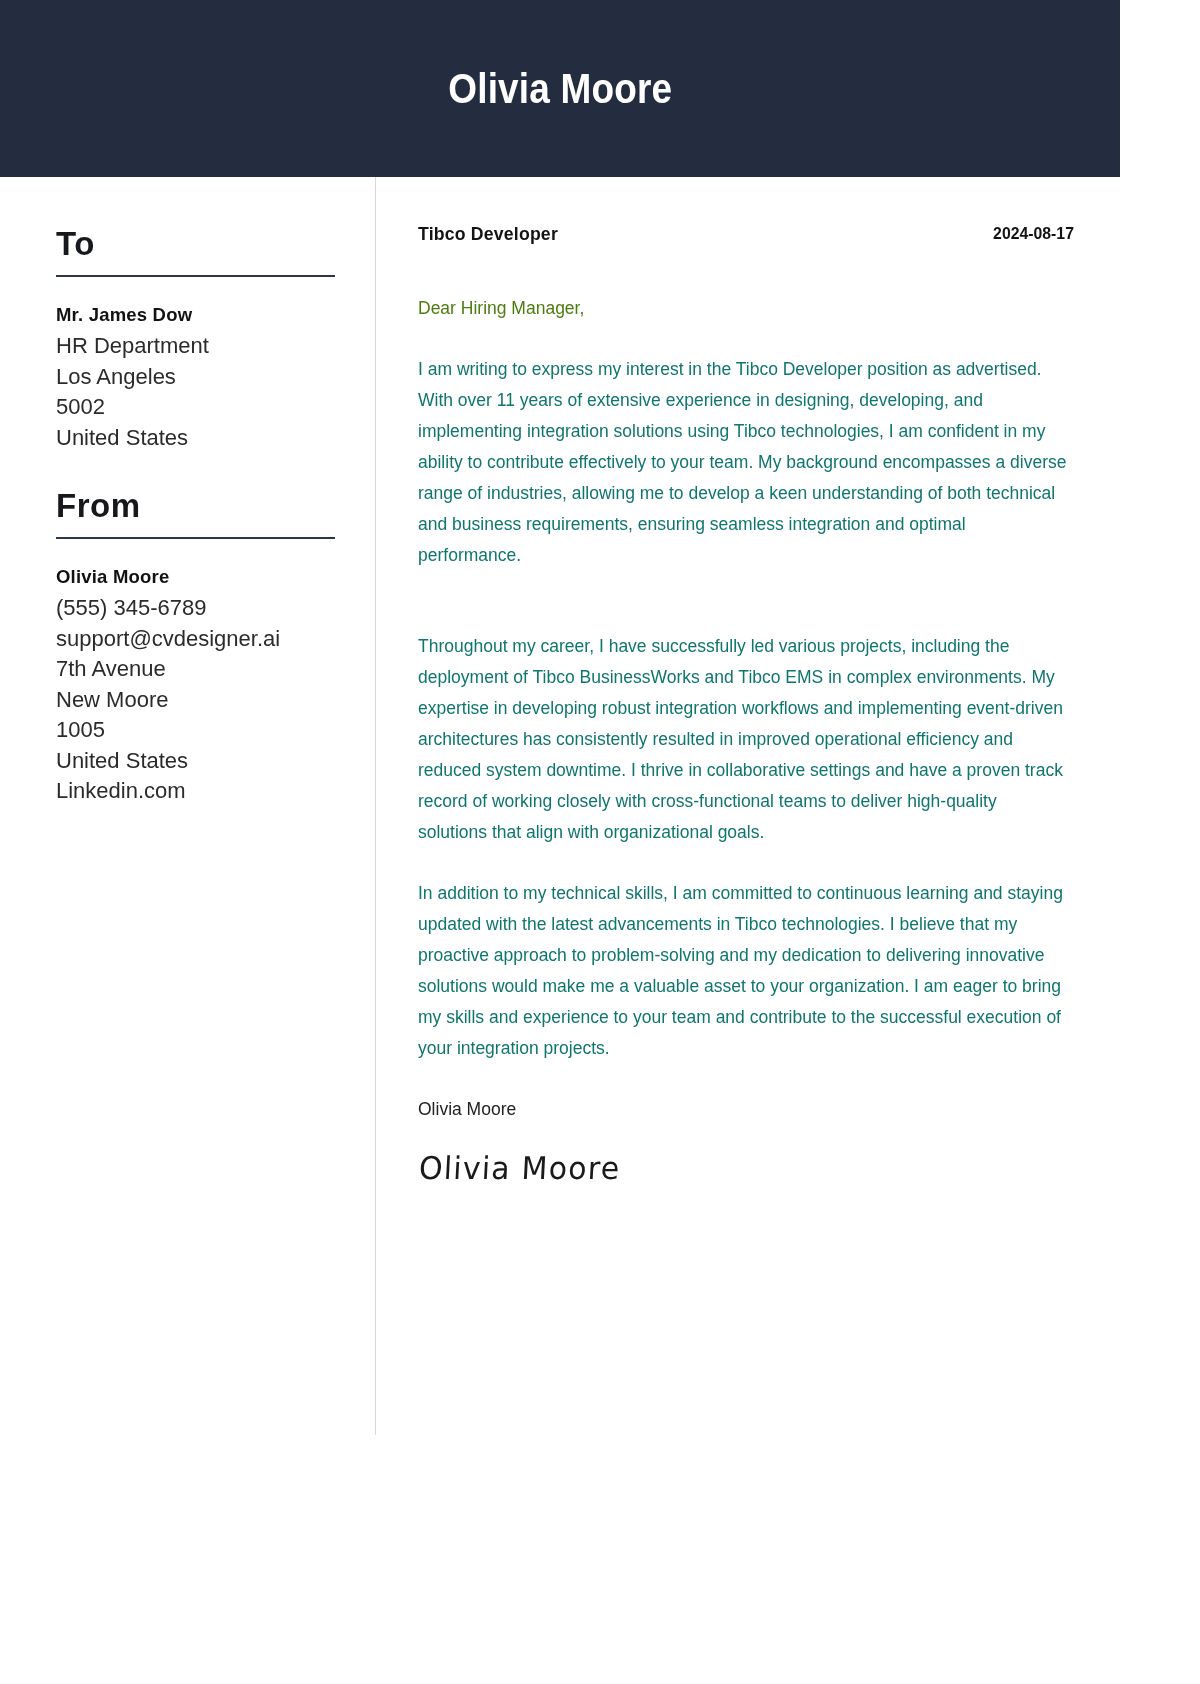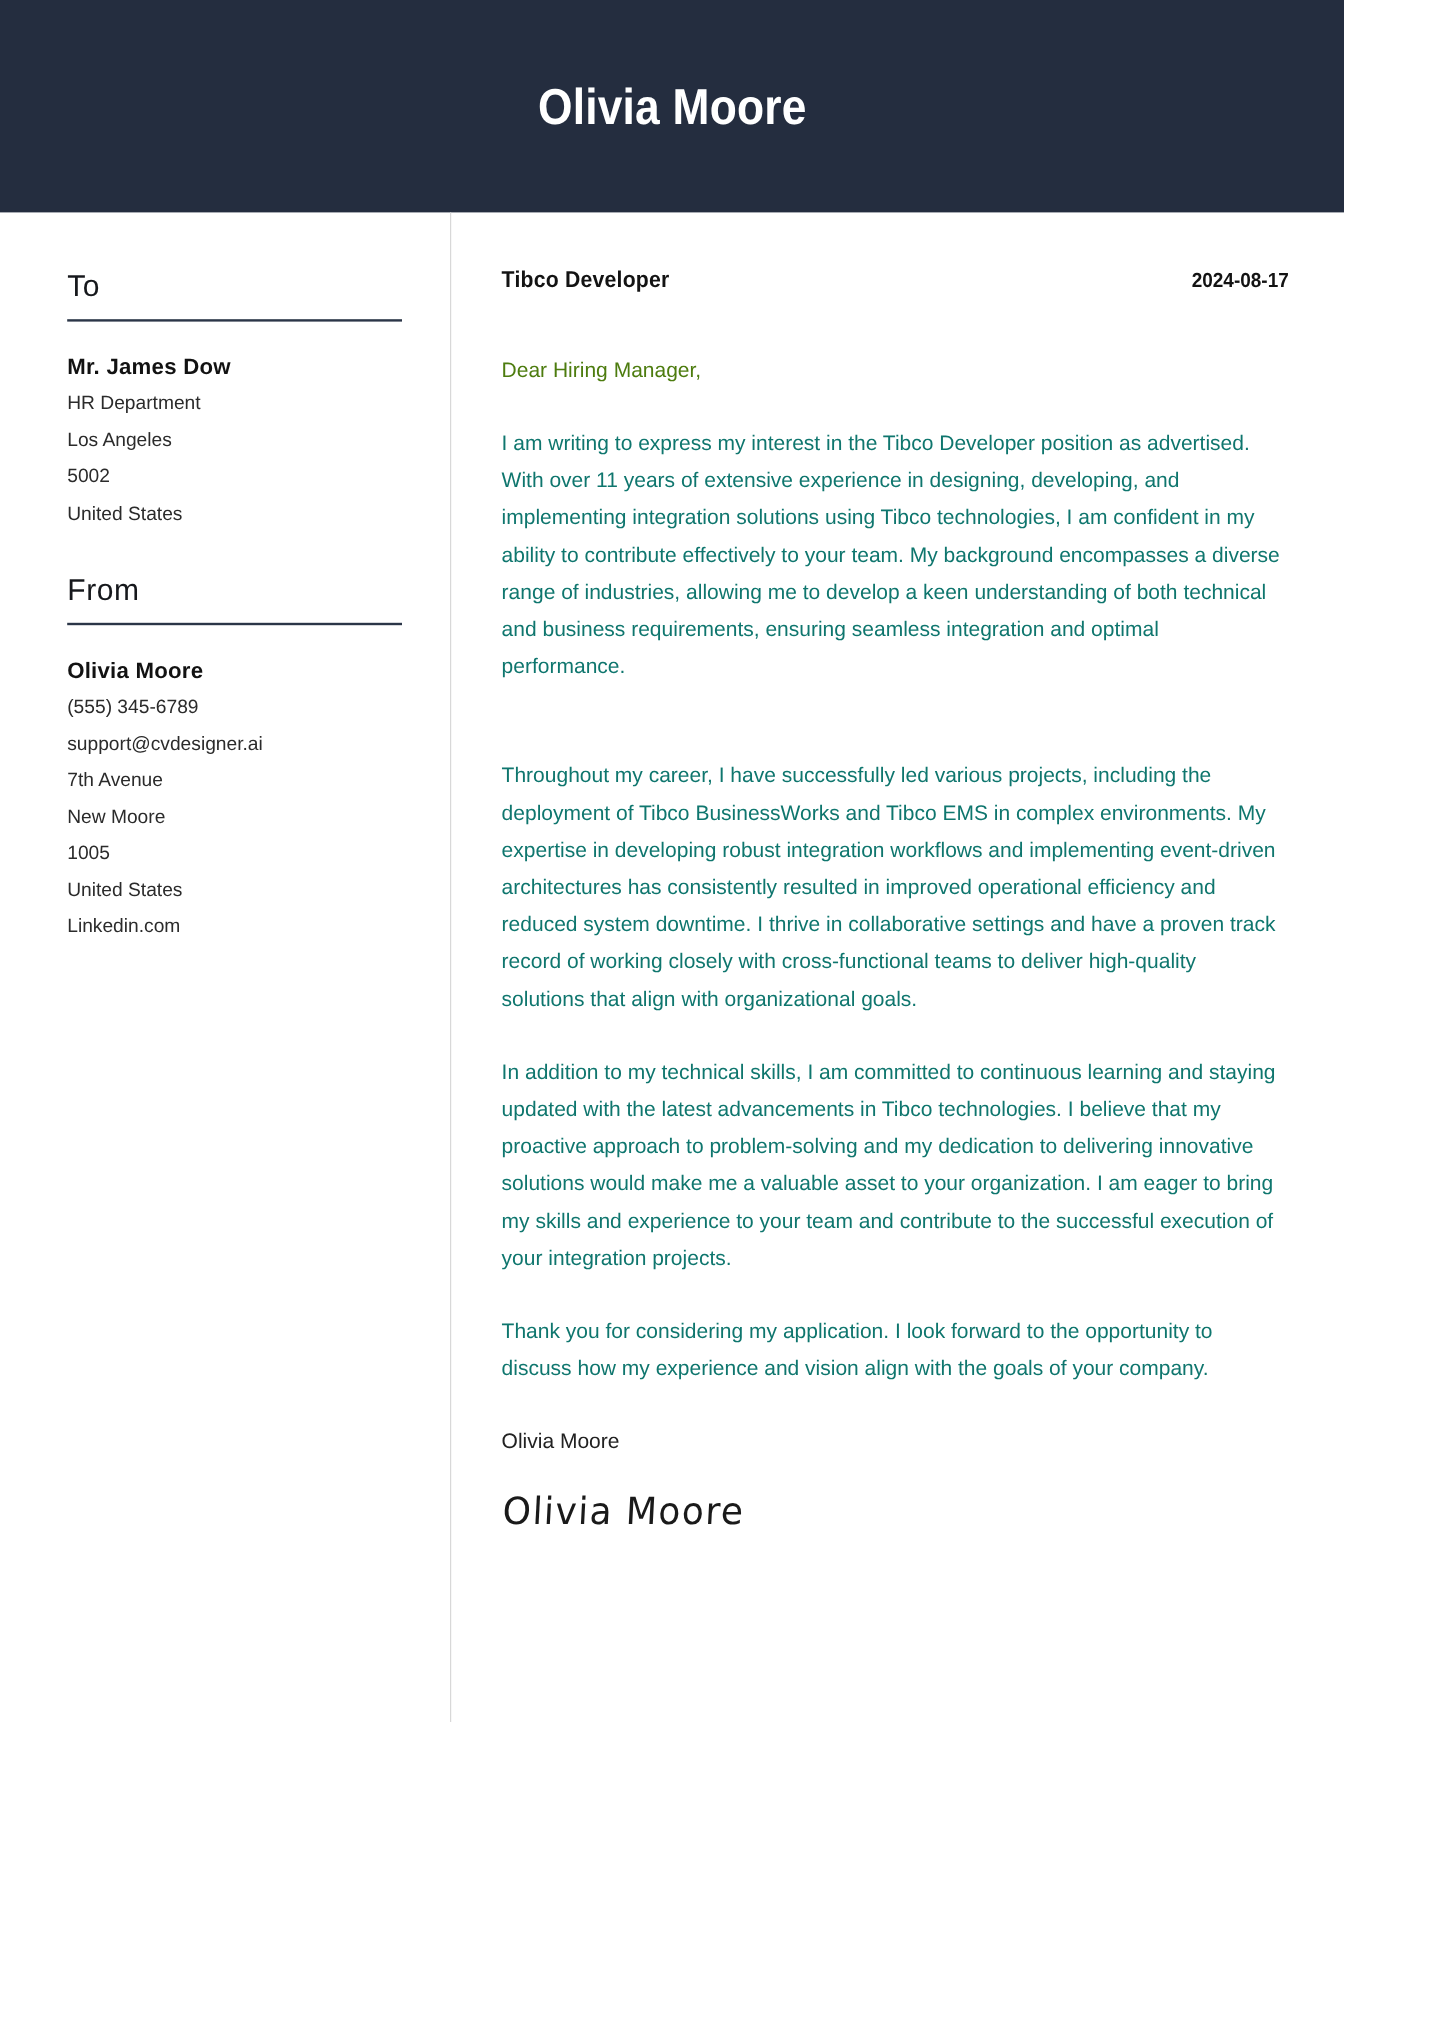--- a/index.html
+++ b/index.html
@@ -57,38 +57,38 @@
     height: 1258px;
   }
 
   .letter {
     flex: 1;
     padding: 46px 46px 0 42px;
   }
 
   
   .side-heading {
-    font-size: 25px;
-    font-weight: normal;
+    font-size: 33px;
+    font-weight: bold;
     letter-spacing: 0.5px;
     color: #16181c;
     margin-bottom: 12px;
     font-family: "Liberation Sans", sans-serif;
   }
   .side-rule {
     height: 2px;
     background: #2b3648;
     width: 100%;
     margin-bottom: 22px;
   }
   .side-block { margin-bottom: 34px; }
   .side-block:last-child { margin-bottom: 0; }
 
   .side-line {
-    font-size: 16px;
+    font-size: 22px;
     line-height: 30.5px;
     color: #2b2b2b;
     white-space: nowrap;
   }
   .side-line.strong {
     font-weight: bold;
     font-size: 18.5px;
     color: #121212;
     letter-spacing: 0.2px;
     line-height: 32px;
@@ -205,20 +205,19 @@
     </div>
 
     <div class="salutation">Dear Hiring Manager,</div>
 
     <p class="para gap-large">I am writing to express my interest in the Tibco Developer position as advertised. With over 11 years of extensive experience in designing, developing, and implementing integration solutions using Tibco technologies, I am confident in my ability to contribute effectively to your team. My background encompasses a diverse range of industries, allowing me to develop a keen understanding of both technical and business requirements, ensuring seamless integration and optimal performance.</p>
 
     <p class="para">Throughout my career, I have successfully led various projects, including the deployment of Tibco BusinessWorks and Tibco EMS in complex environments. My expertise in developing robust integration workflows and implementing event-driven architectures has consistently resulted in improved operational efficiency and reduced system downtime. I thrive in collaborative settings and have a proven track record of working closely with cross-functional teams to deliver high-quality solutions that align with organizational goals.</p>
 
     <p class="para">In addition to my technical skills, I am committed to continuous learning and staying updated with the latest advancements in Tibco technologies. I believe that my proactive approach to problem-solving and my dedication to delivering innovative solutions would make me a valuable asset to your organization. I am eager to bring my skills and experience to your team and contribute to the successful execution of your integration projects.</p>
 
-    <p class="para">Thank you for considering my application. I look forward to the opportunity to discuss how my experience and vision align with the goals of your company.</p>
 
     <div class="closing-name">Olivia Moore</div>
 
     <div class="signature">Olivia Moore</div>
 
   </main>
 </div>
 
 </body></html>

